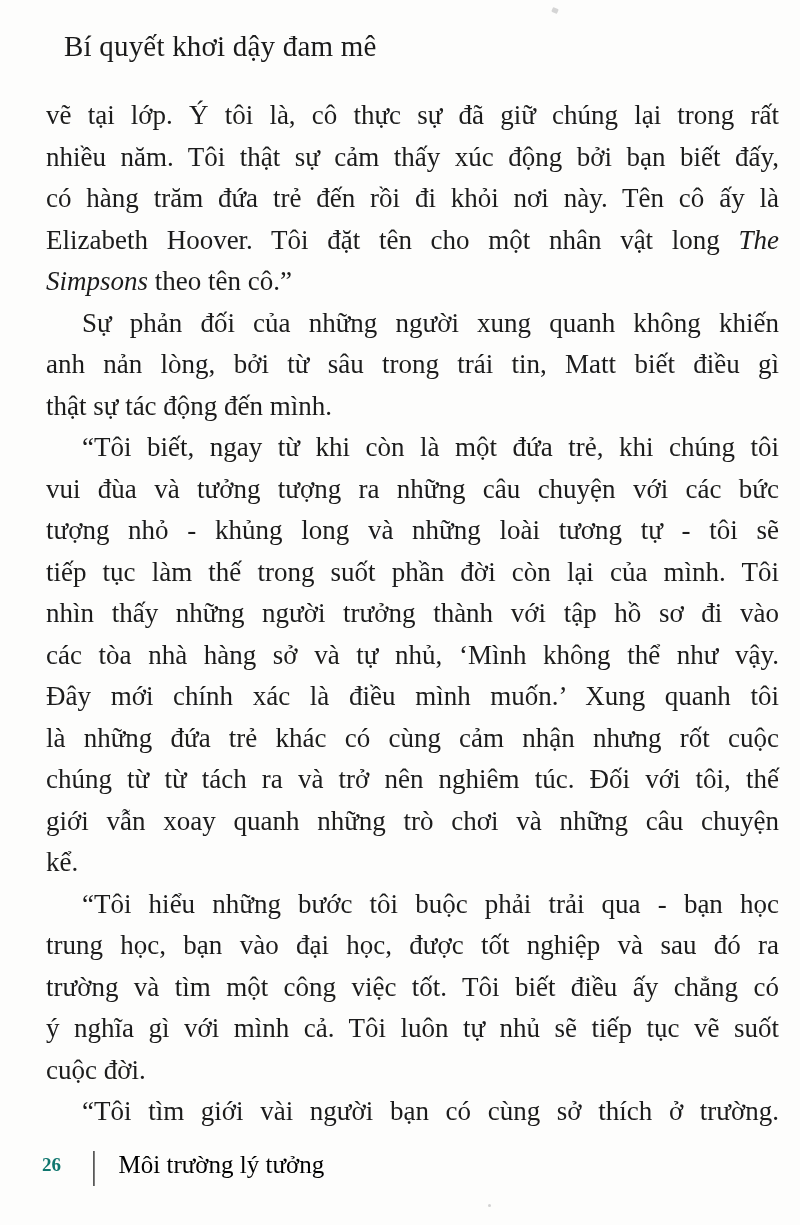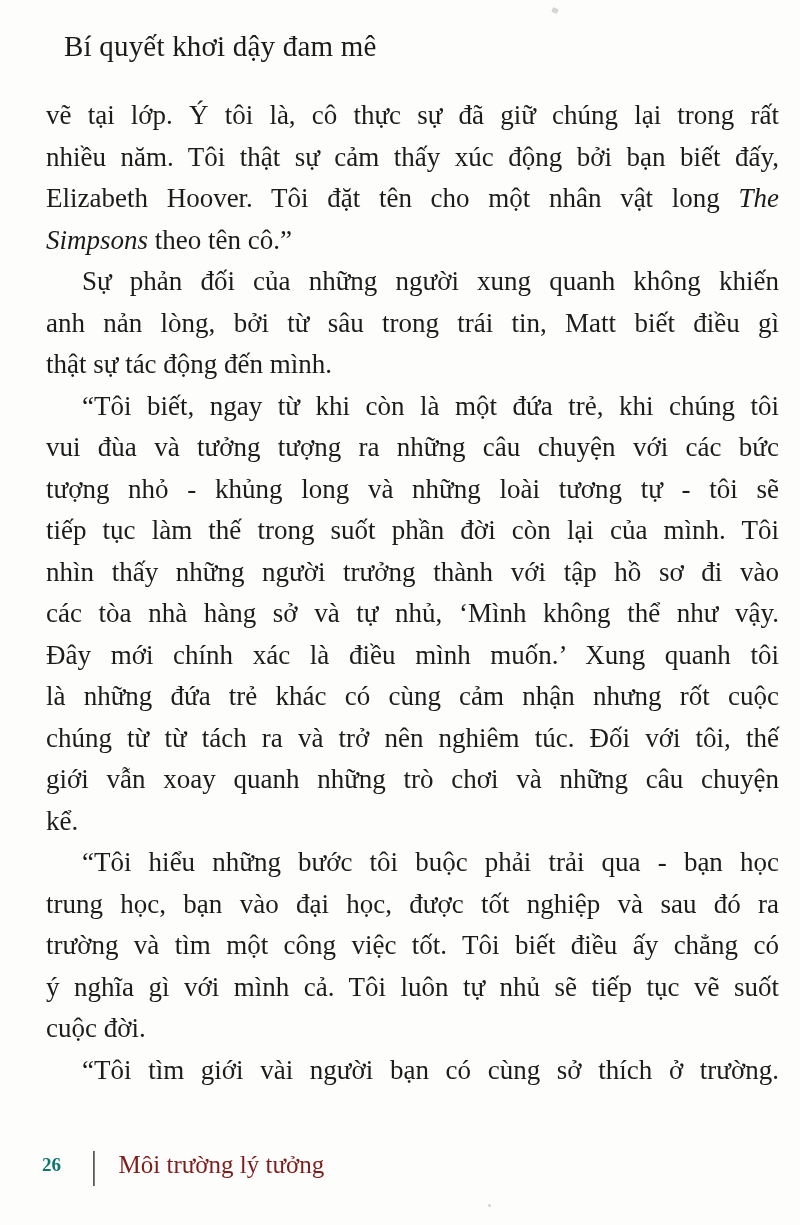--- a/index.html
+++ b/index.html
@@ -54,36 +54,37 @@
   .footer-sep {
     font-size: 38px;
     font-weight: 300;
     color: #1c1c1c;
     margin: 0 21px 0 29px;
     line-height: 38px;
     transform: scaleX(0.7);
   }
   .section-title {
     font-size: 25px;
-    color: #7f1d1d;
+    color: #000000;
   }
   .artifact { position: absolute; background: #b5b5b5; border-radius: 50%; }
   .artifact.a1 { left: 552px; top: 8px; width: 6px; height: 5px; opacity: .55; transform: rotate(25deg); border-radius: 1px;}
   .artifact.a2 { left: 488px; top: 1204px; width: 3px; height: 3px; opacity: .6; }
 </style>
 </head>
 <body>
 
 <div class="page">
   <div class="running-header">Bí quyết khơi dậy đam mê</div>
 
   <div class="body-text" id="body-text">
       <div class="para">
         <div class="line"><span>vẽ tại lớp. Ý tôi là, cô thực sự đã giữ chúng lại trong rất</span></div>
         <div class="line"><span>nhiều năm. Tôi thật sự cảm thấy xúc động bởi bạn biết đấy,</span></div>
+        <div class="line"><span>có hàng trăm đứa trẻ đến rồi đi khỏi nơi này. Tên cô ấy là</span></div>
         <div class="line"><span>Elizabeth Hoover. Tôi đặt tên cho một nhân vật long </span><span class="it">The</span></div>
         <div class="line lastline"><span class="it">Simpsons</span><span> theo tên cô.”</span></div>
       </div>
       <div class="para indent">
         <div class="line"><span>Sự phản đối của những người xung quanh không khiến</span></div>
         <div class="line"><span>anh nản lòng, bởi từ sâu trong trái tin, Matt biết điều gì</span></div>
         <div class="line lastline"><span>thật sự tác động đến mình.</span></div>
       </div>
       <div class="para indent">
         <div class="line"><span>“Tôi biết, ngay từ khi còn là một đứa trẻ, khi chúng tôi</span></div>

